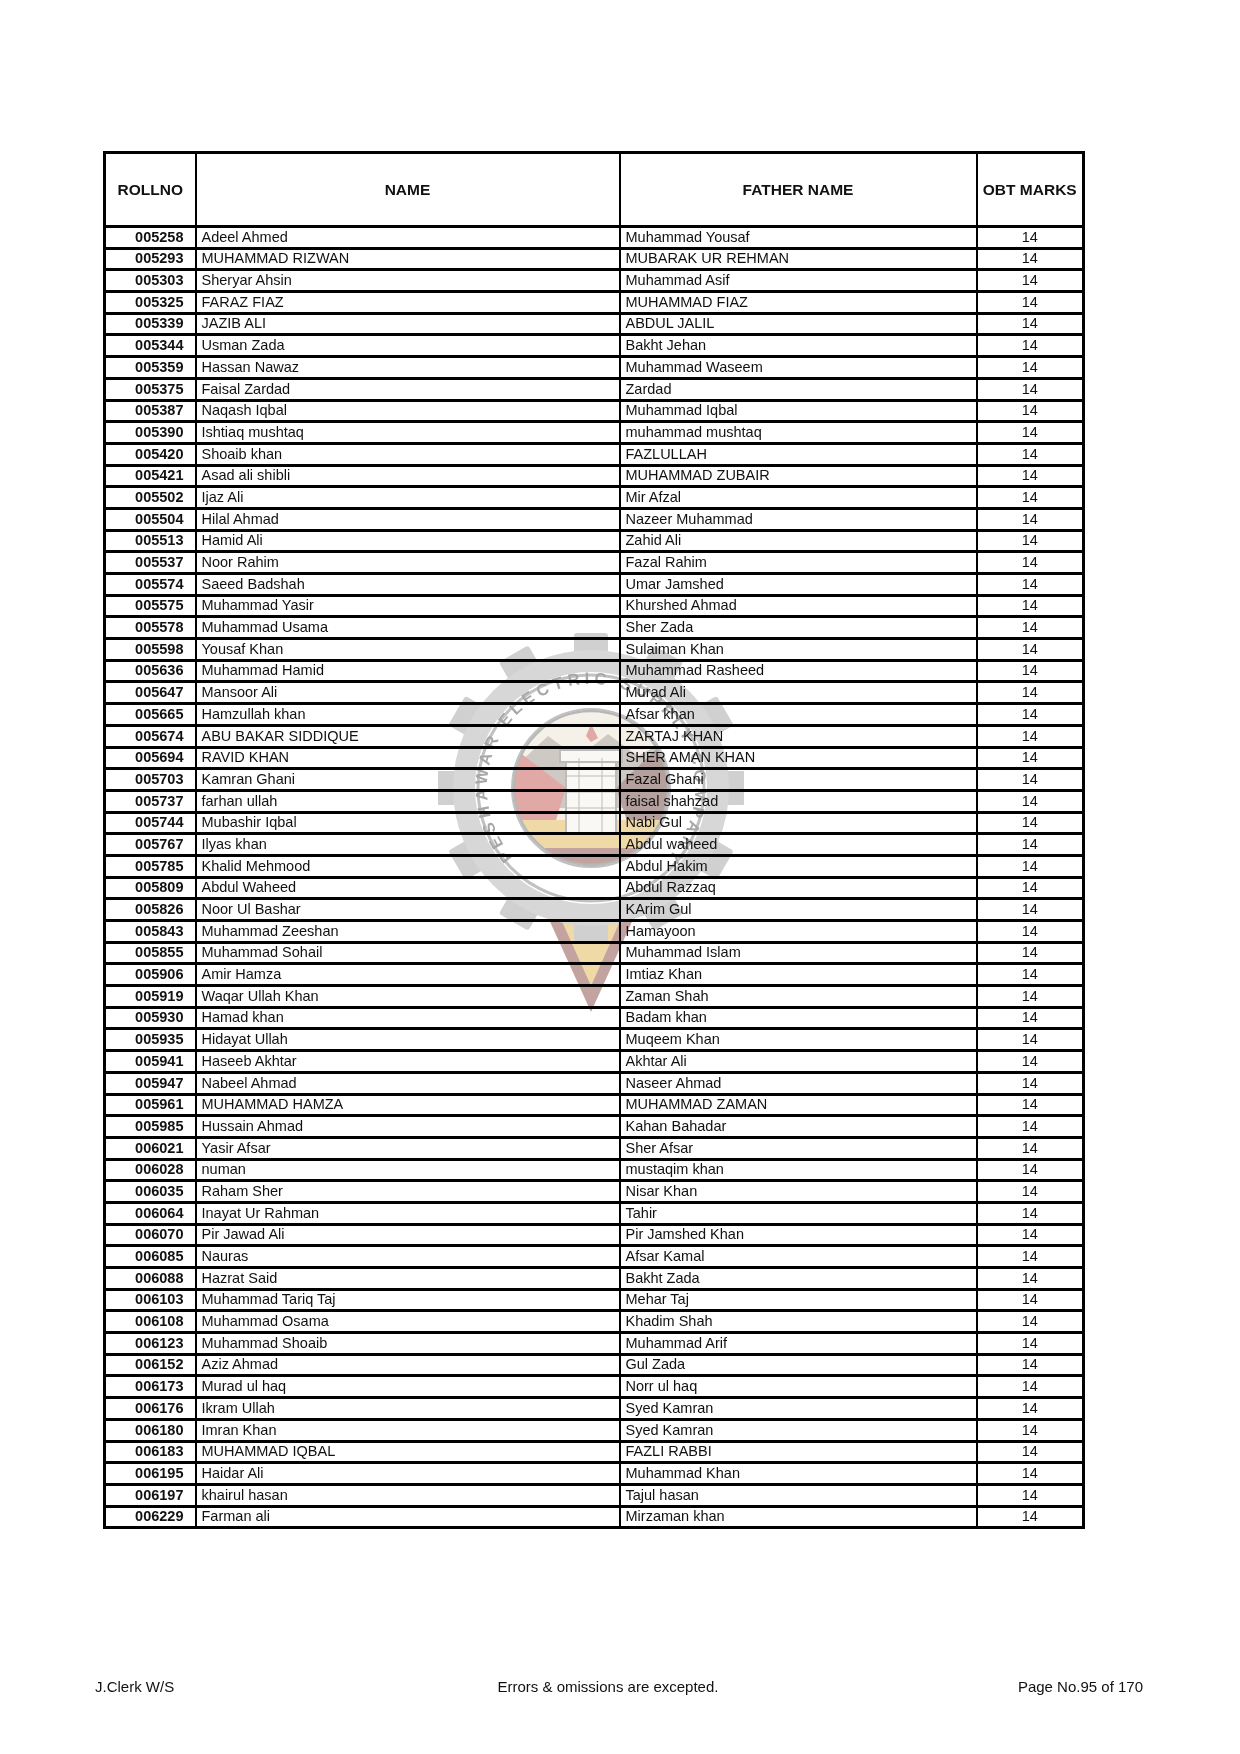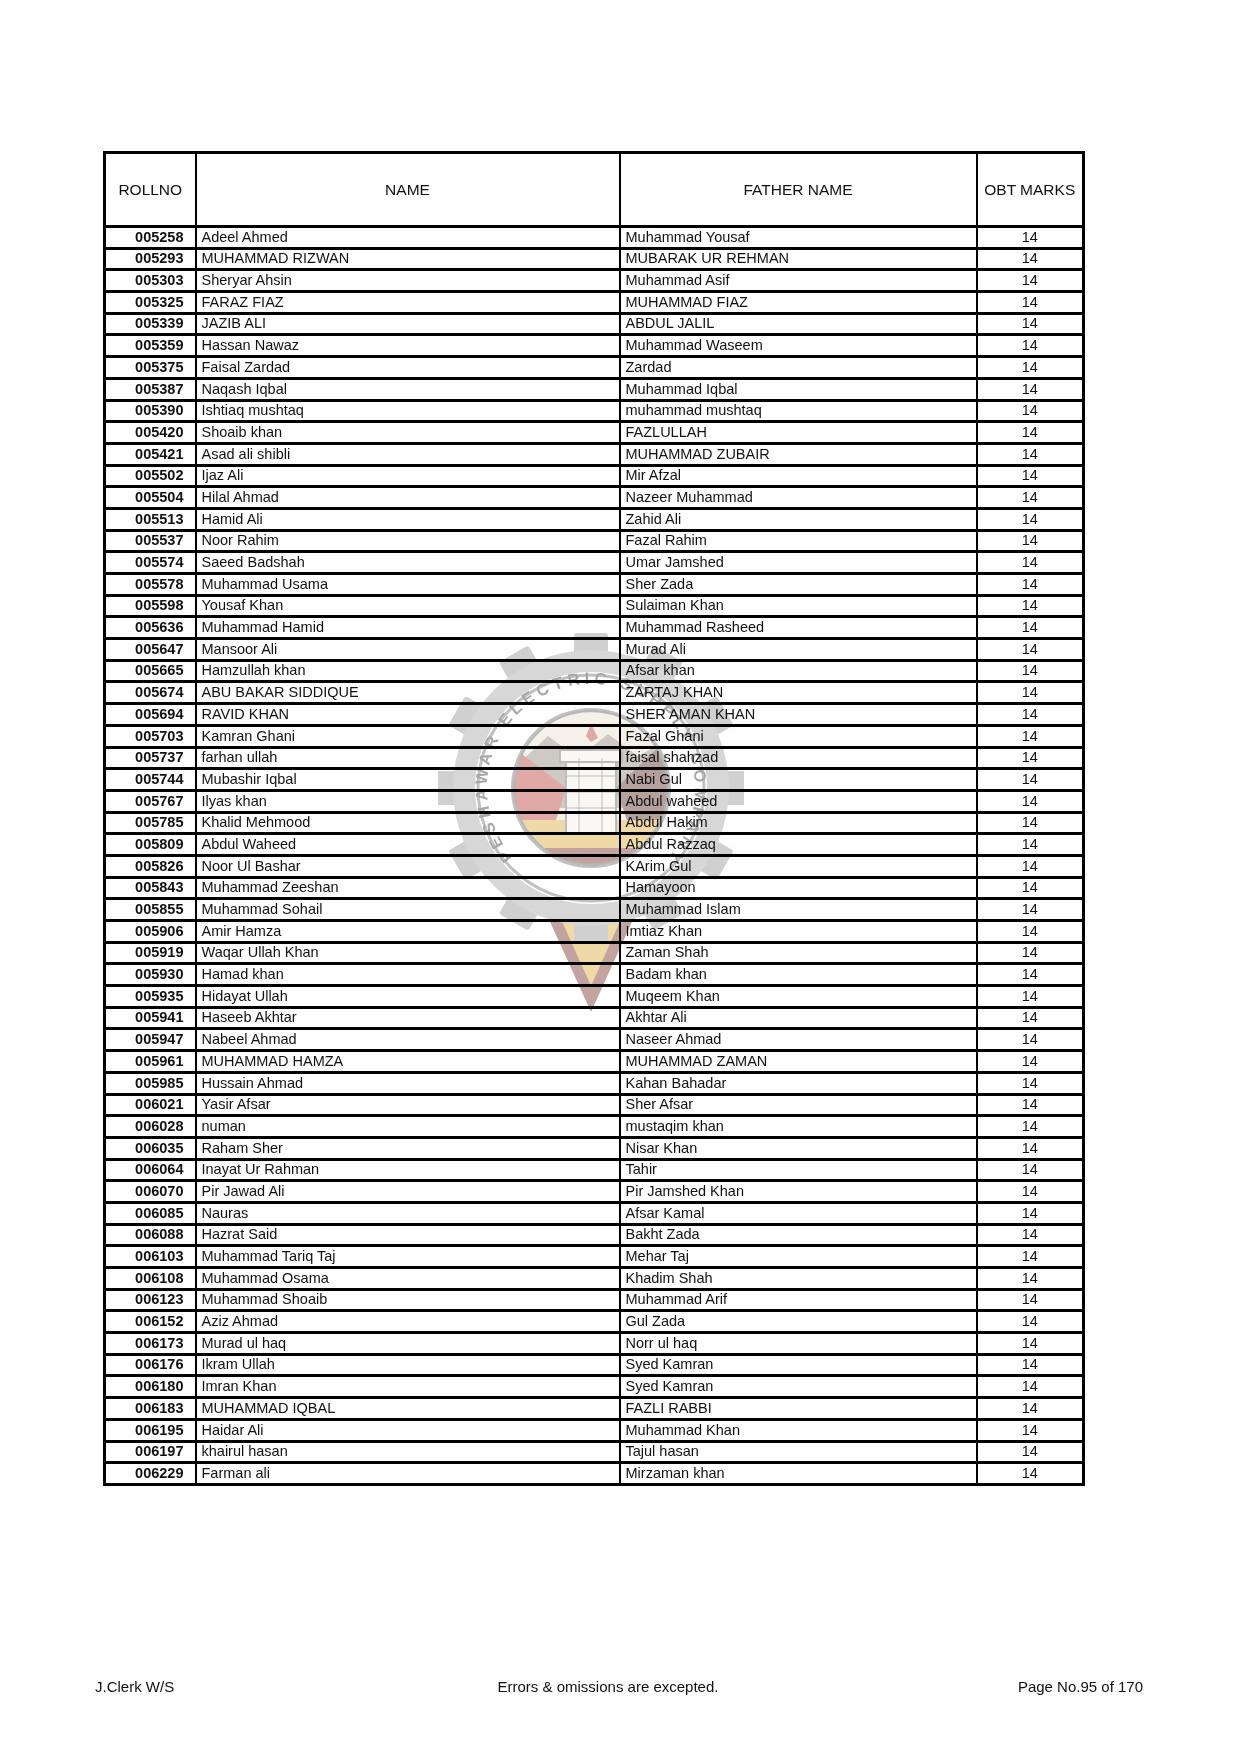--- a/index.html
+++ b/index.html
@@ -32,21 +32,21 @@
   }
   table.results, table.results th, table.results td {
     border: solid #000000;
   }
   table.results { border-width: 3px; }
   table.results th, table.results td { border-width: 3px 2px; }
 
   thead tr { height: 74px; }
   thead th {
     font-size: 15.5px;
-    font-weight: normal;
+    font-weight: bold;
     text-align: center;
     vertical-align: middle;
     background: transparent;
   }
   tbody tr { height: 21.7px; }
   tbody td {
     font-size: 14.5px;
     line-height: 1.05;
     padding: 0;
     vertical-align: middle;
@@ -186,20 +186,26 @@
       <td class="c-father">MUHAMMAD FIAZ</td>
       <td class="c-marks">14</td>
     </tr>
         <tr>
       <td class="c-rollno">005339</td>
       <td class="c-name">JAZIB ALI</td>
       <td class="c-father">ABDUL JALIL</td>
       <td class="c-marks">14</td>
     </tr>
         <tr>
+      <td class="c-rollno">005344</td>
+      <td class="c-name">Usman Zada</td>
+      <td class="c-father">Bakht Jehan</td>
+      <td class="c-marks">14</td>
+    </tr>
+        <tr>
       <td class="c-rollno">005359</td>
       <td class="c-name">Hassan Nawaz</td>
       <td class="c-father">Muhammad Waseem</td>
       <td class="c-marks">14</td>
     </tr>
         <tr>
       <td class="c-rollno">005375</td>
       <td class="c-name">Faisal Zardad</td>
       <td class="c-father">Zardad</td>
       <td class="c-marks">14</td>
@@ -249,20 +255,26 @@
         <tr>
       <td class="c-rollno">005537</td>
       <td class="c-name">Noor Rahim</td>
       <td class="c-father">Fazal Rahim</td>
       <td class="c-marks">14</td>
     </tr>
         <tr>
       <td class="c-rollno">005574</td>
       <td class="c-name">Saeed Badshah</td>
       <td class="c-father">Umar Jamshed</td>
+      <td class="c-marks">14</td>
+    </tr>
+        <tr>
+      <td class="c-rollno">005575</td>
+      <td class="c-name">Muhammad Yasir</td>
+      <td class="c-father">Khurshed Ahmad</td>
       <td class="c-marks">14</td>
     </tr>
         <tr>
       <td class="c-rollno">005578</td>
       <td class="c-name">Muhammad Usama</td>
       <td class="c-father">Sher Zada</td>
       <td class="c-marks">14</td>
     </tr>
         <tr>
       <td class="c-rollno">005598</td>

